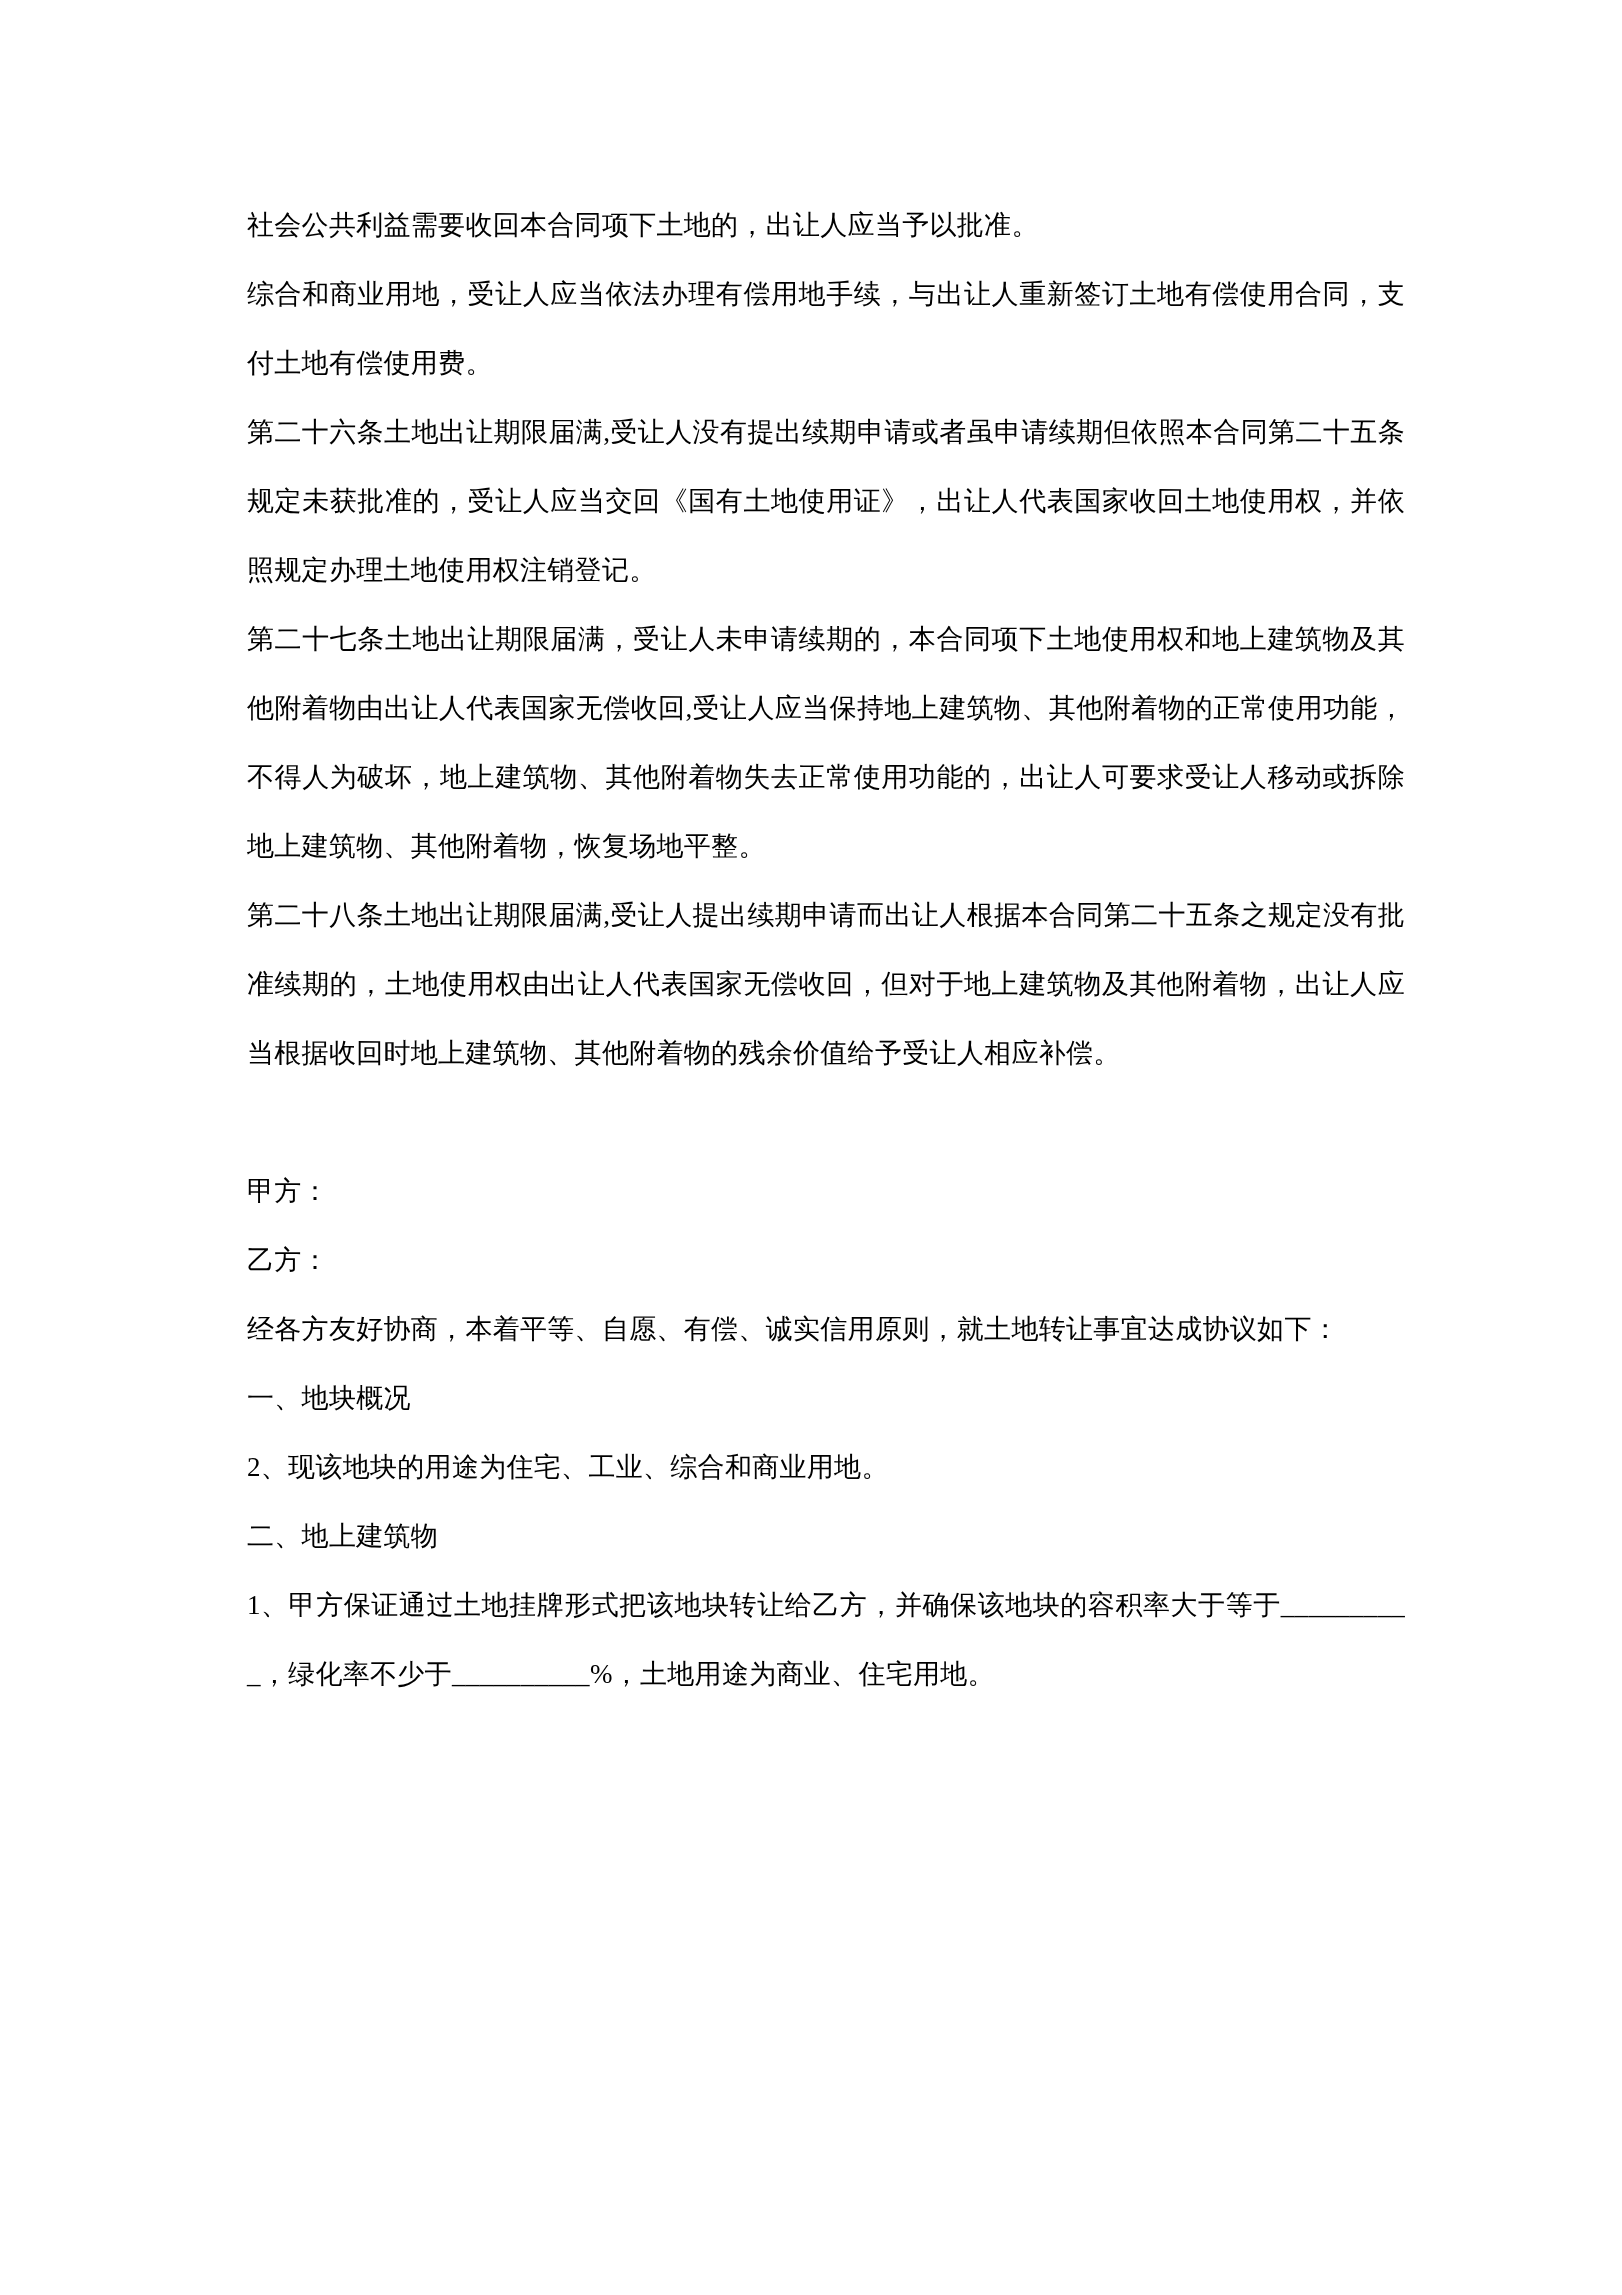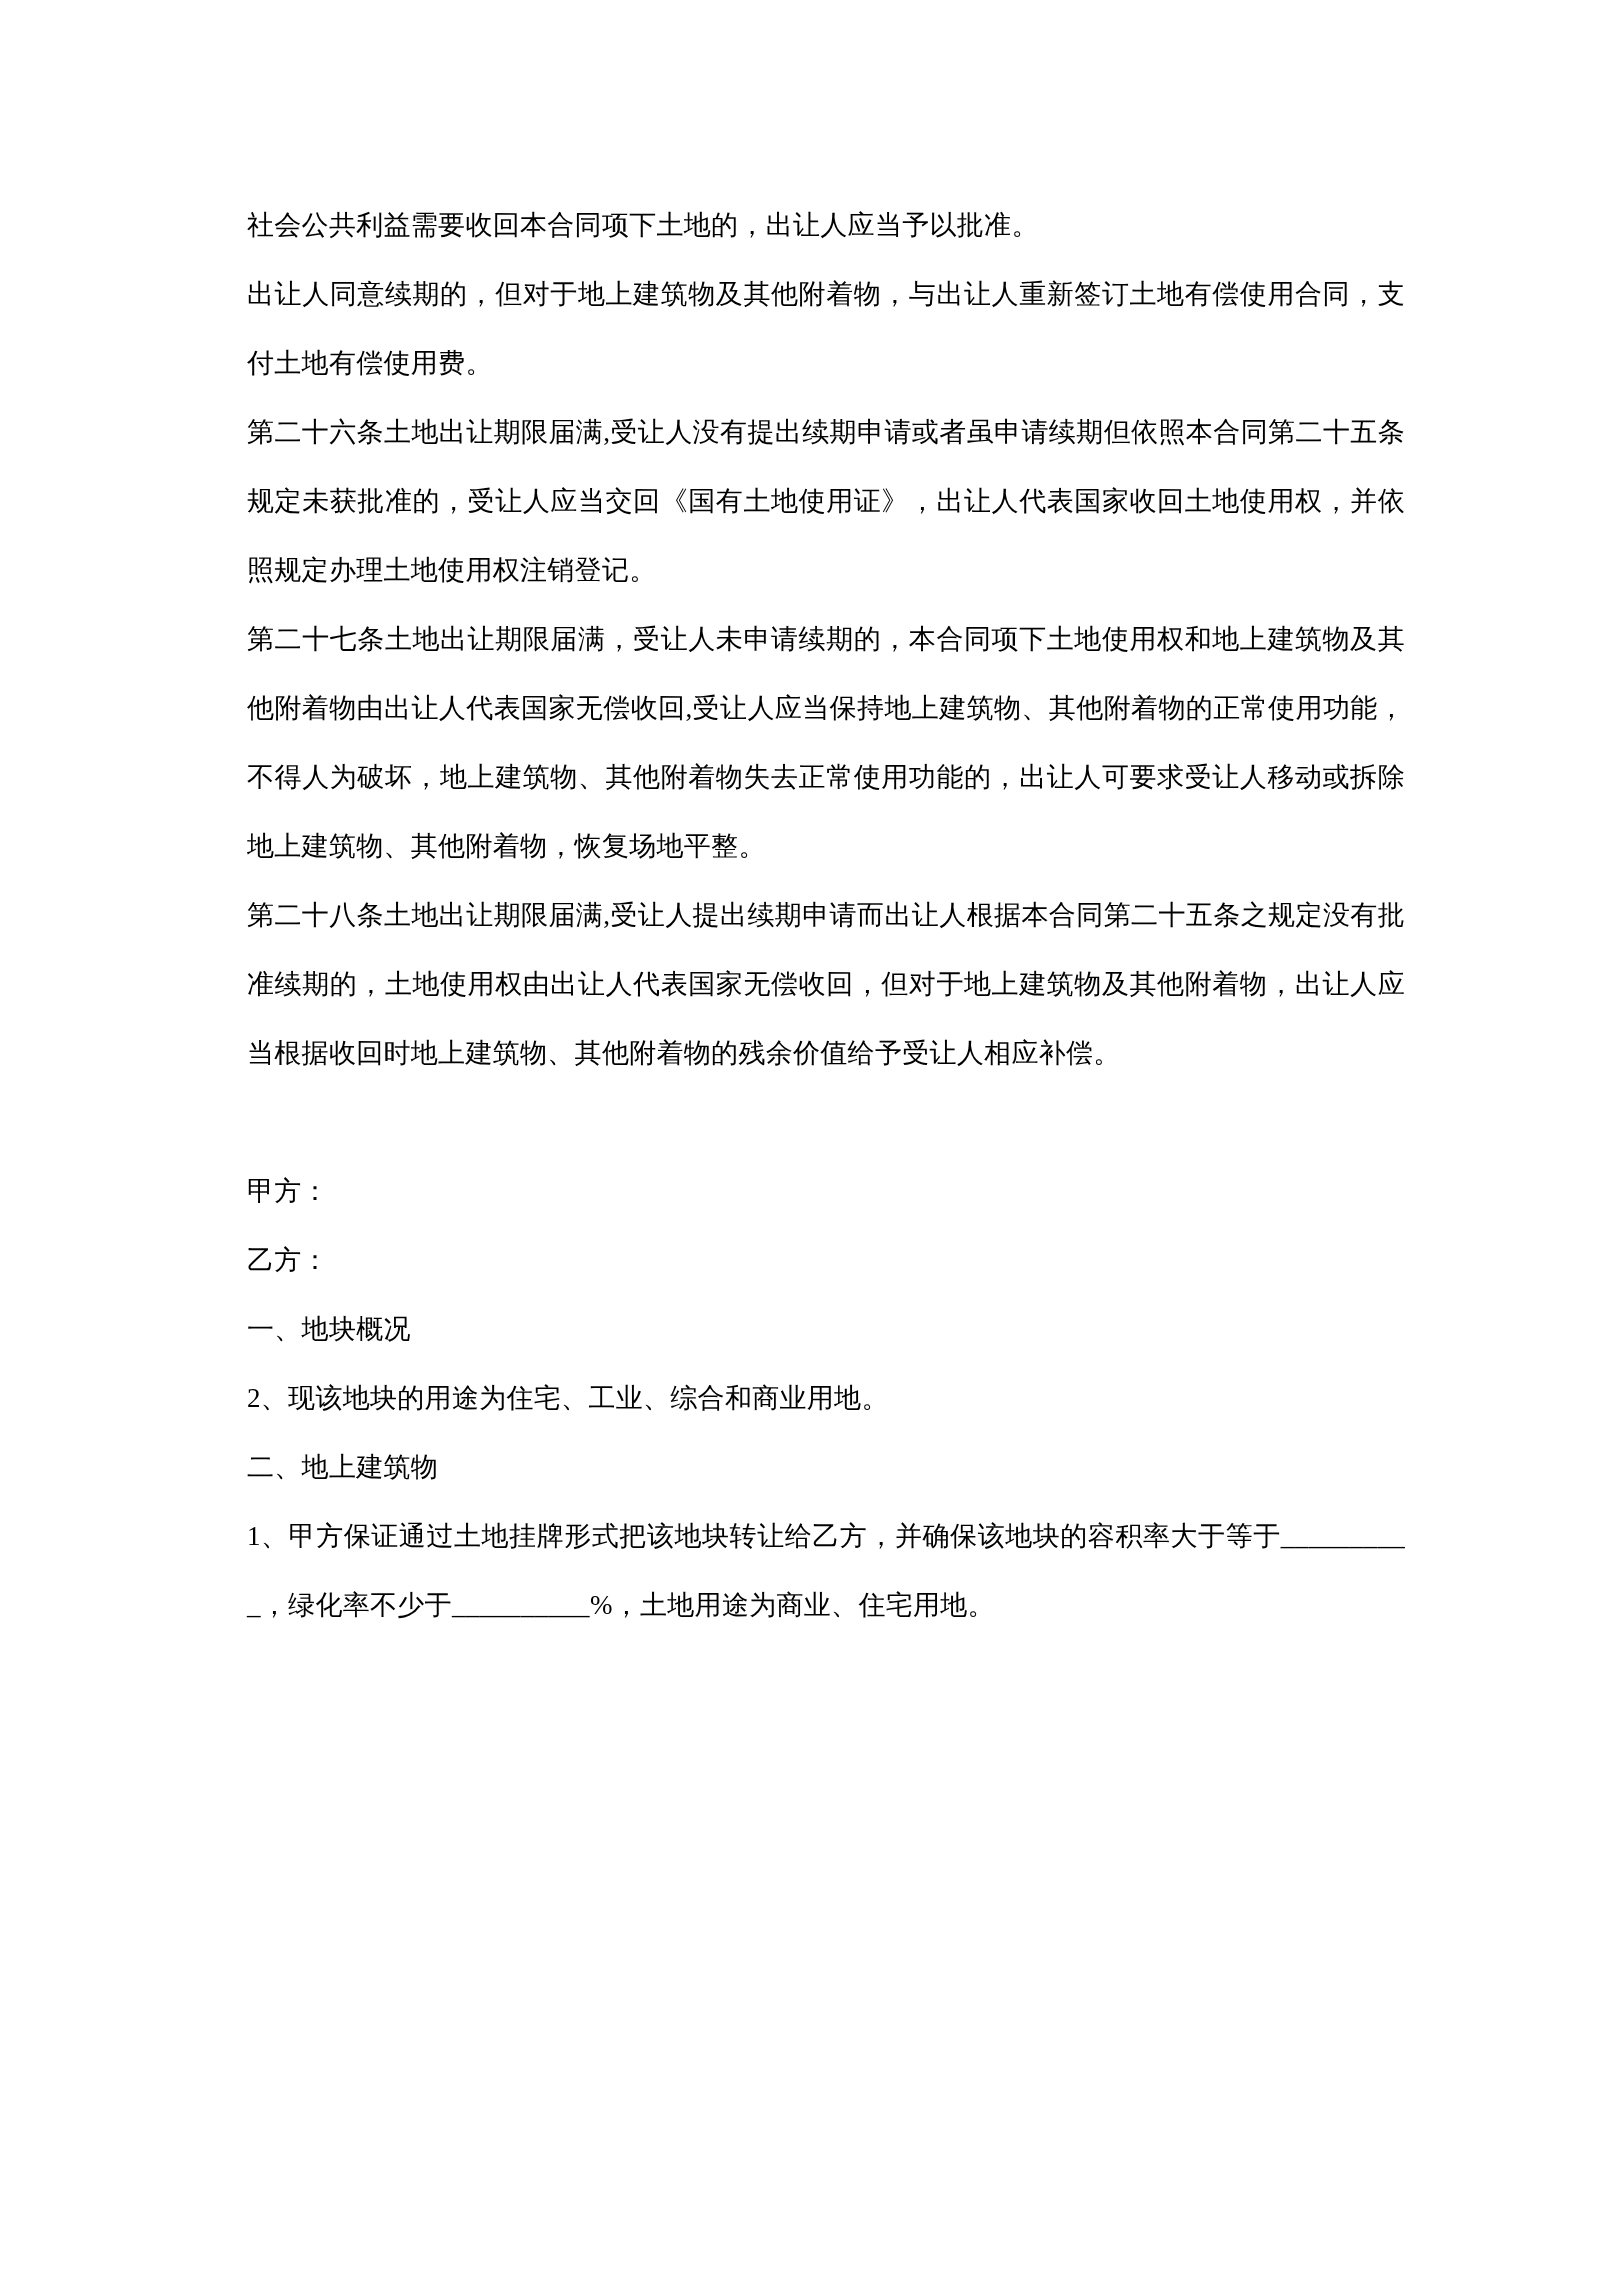--- a/index.html
+++ b/index.html
@@ -29,27 +29,28 @@
   }
   .spacer {
     height: 69px;
   }
 </style>
 </head>
 <body>
 
 <main class="page">
   <p class="para">社会公共利益需要收回本合同项下土地的，出让人应当予以批准。</p>
-  <p class="para">出让人同意续期的，但对于地上建筑物及其他附着物，与出让人重新签订土地有偿使用合同，支付土地有偿使用费。</p>
+  <p class="para">综合和商业用地，受让人应当依法办理有偿用地手续，与出让人重新签订土地有偿使用合同，支付土地有偿使用费。</p>
   <p class="para">第二十六条土地出让期限届满,受让人没有提出续期申请或者虽申请续期但依照本合同第二十五条规定未获批准的，受让人应当交回《国有土地使用证》，出让人代表国家收回土地使用权，并依照规定办理土地使用权注销登记。</p>
   <p class="para">第二十七条土地出让期限届满，受让人未申请续期的，本合同项下土地使用权和地上建筑物及其他附着物由出让人代表国家无偿收回,受让人应当保持地上建筑物、其他附着物的正常使用功能，不得人为破坏，地上建筑物、其他附着物失去正常使用功能的，出让人可要求受让人移动或拆除地上建筑物、其他附着物，恢复场地平整。</p>
   <p class="para">第二十八条土地出让期限届满,受让人提出续期申请而出让人根据本合同第二十五条之规定没有批准续期的，土地使用权由出让人代表国家无偿收回，但对于地上建筑物及其他附着物，出让人应当根据收回时地上建筑物、其他附着物的残余价值给予受让人相应补偿。</p>
 
   <div class="spacer"></div>
 
   <p class="para">甲方：</p>
   <p class="para">乙方：</p>
+  <p class="para">经各方友好协商，本着平等、自愿、有偿、诚实信用原则，就土地转让事宜达成协议如下：</p>
   <p class="para">一、地块概况</p>
   <p class="para">2、现该地块的用途为住宅、工业、综合和商业用地。</p>
   <p class="para">二、地上建筑物</p>
   <p class="para">1、甲方保证通过土地挂牌形式把该地块转让给乙方，并确保该地块的容积率大于等于__________，绿化率不少于__________%，土地用途为商业、住宅用地。</p>
 </main>
 
 
 </body></html>

